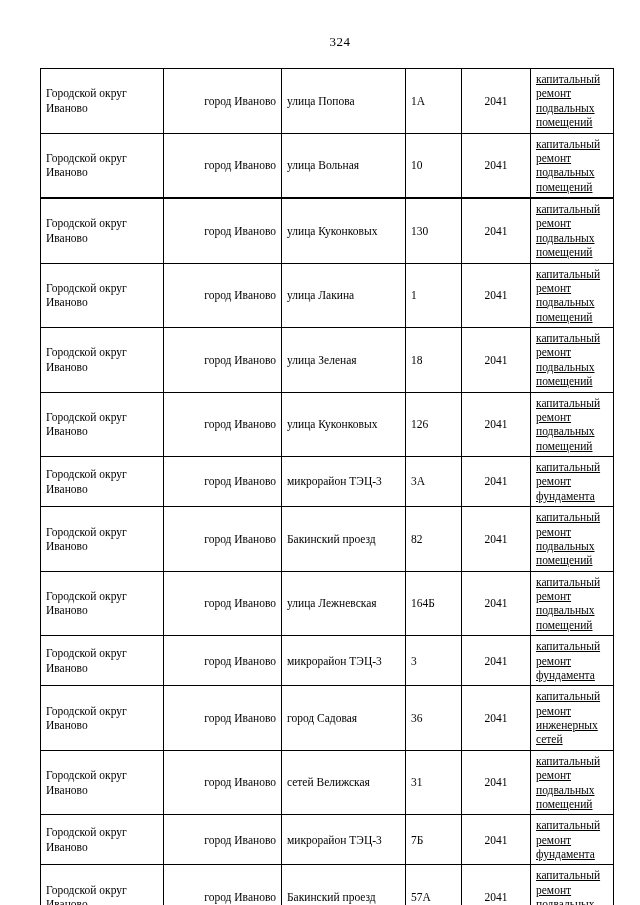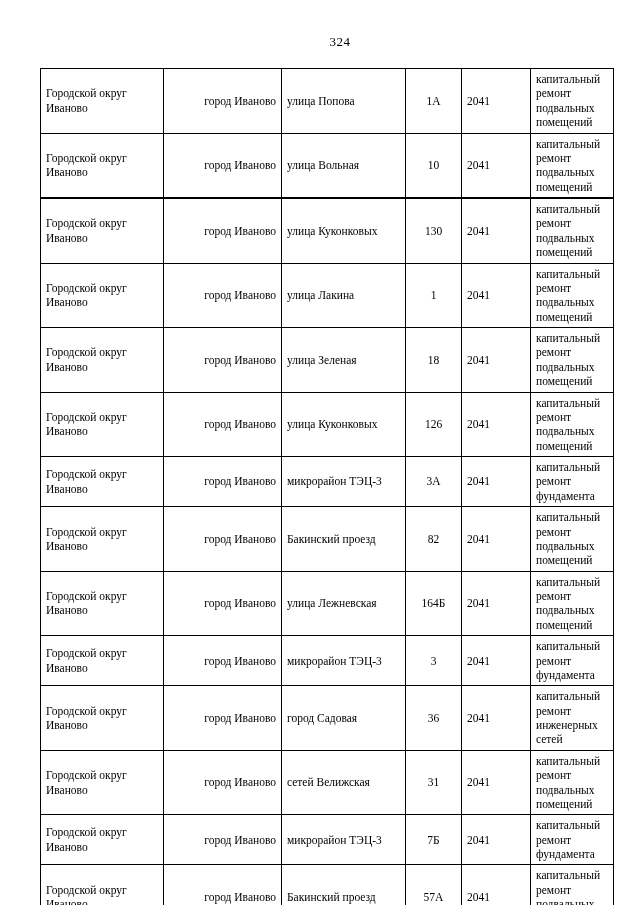--- a/index.html
+++ b/index.html
@@ -43,23 +43,23 @@
     overflow: hidden;
     word-wrap: break-word;
   }
   
   table.data-table tr:nth-child(3) td {
     border-top-width: 2px;
   }
   .col-district { width: 112px; }
   .col-city     { width: 107px; text-align: right; }
   .col-street   { width: 113px; }
-  .col-house    { width: 45px;  text-align: center; }
-  .col-year     { width: 58px;  text-align: left; }
-  .col-work     { width: 72px;  padding: 2px 3px 2px 4px; }
+  .col-house    { width: 45px;  }
+  .col-year     { width: 58px;  text-align: center; }
+  .col-work     { width: 72px;  padding: 2px 3px 2px 4px; text-decoration: underline; }
   tr.tall td { height: 50px; }
   tr.mid td  { height: 38px; }
 </style>
 </head>
 <body>
 
 <div class="page">
   <div class="page-number">324</div>
 
   <table class="data-table">

